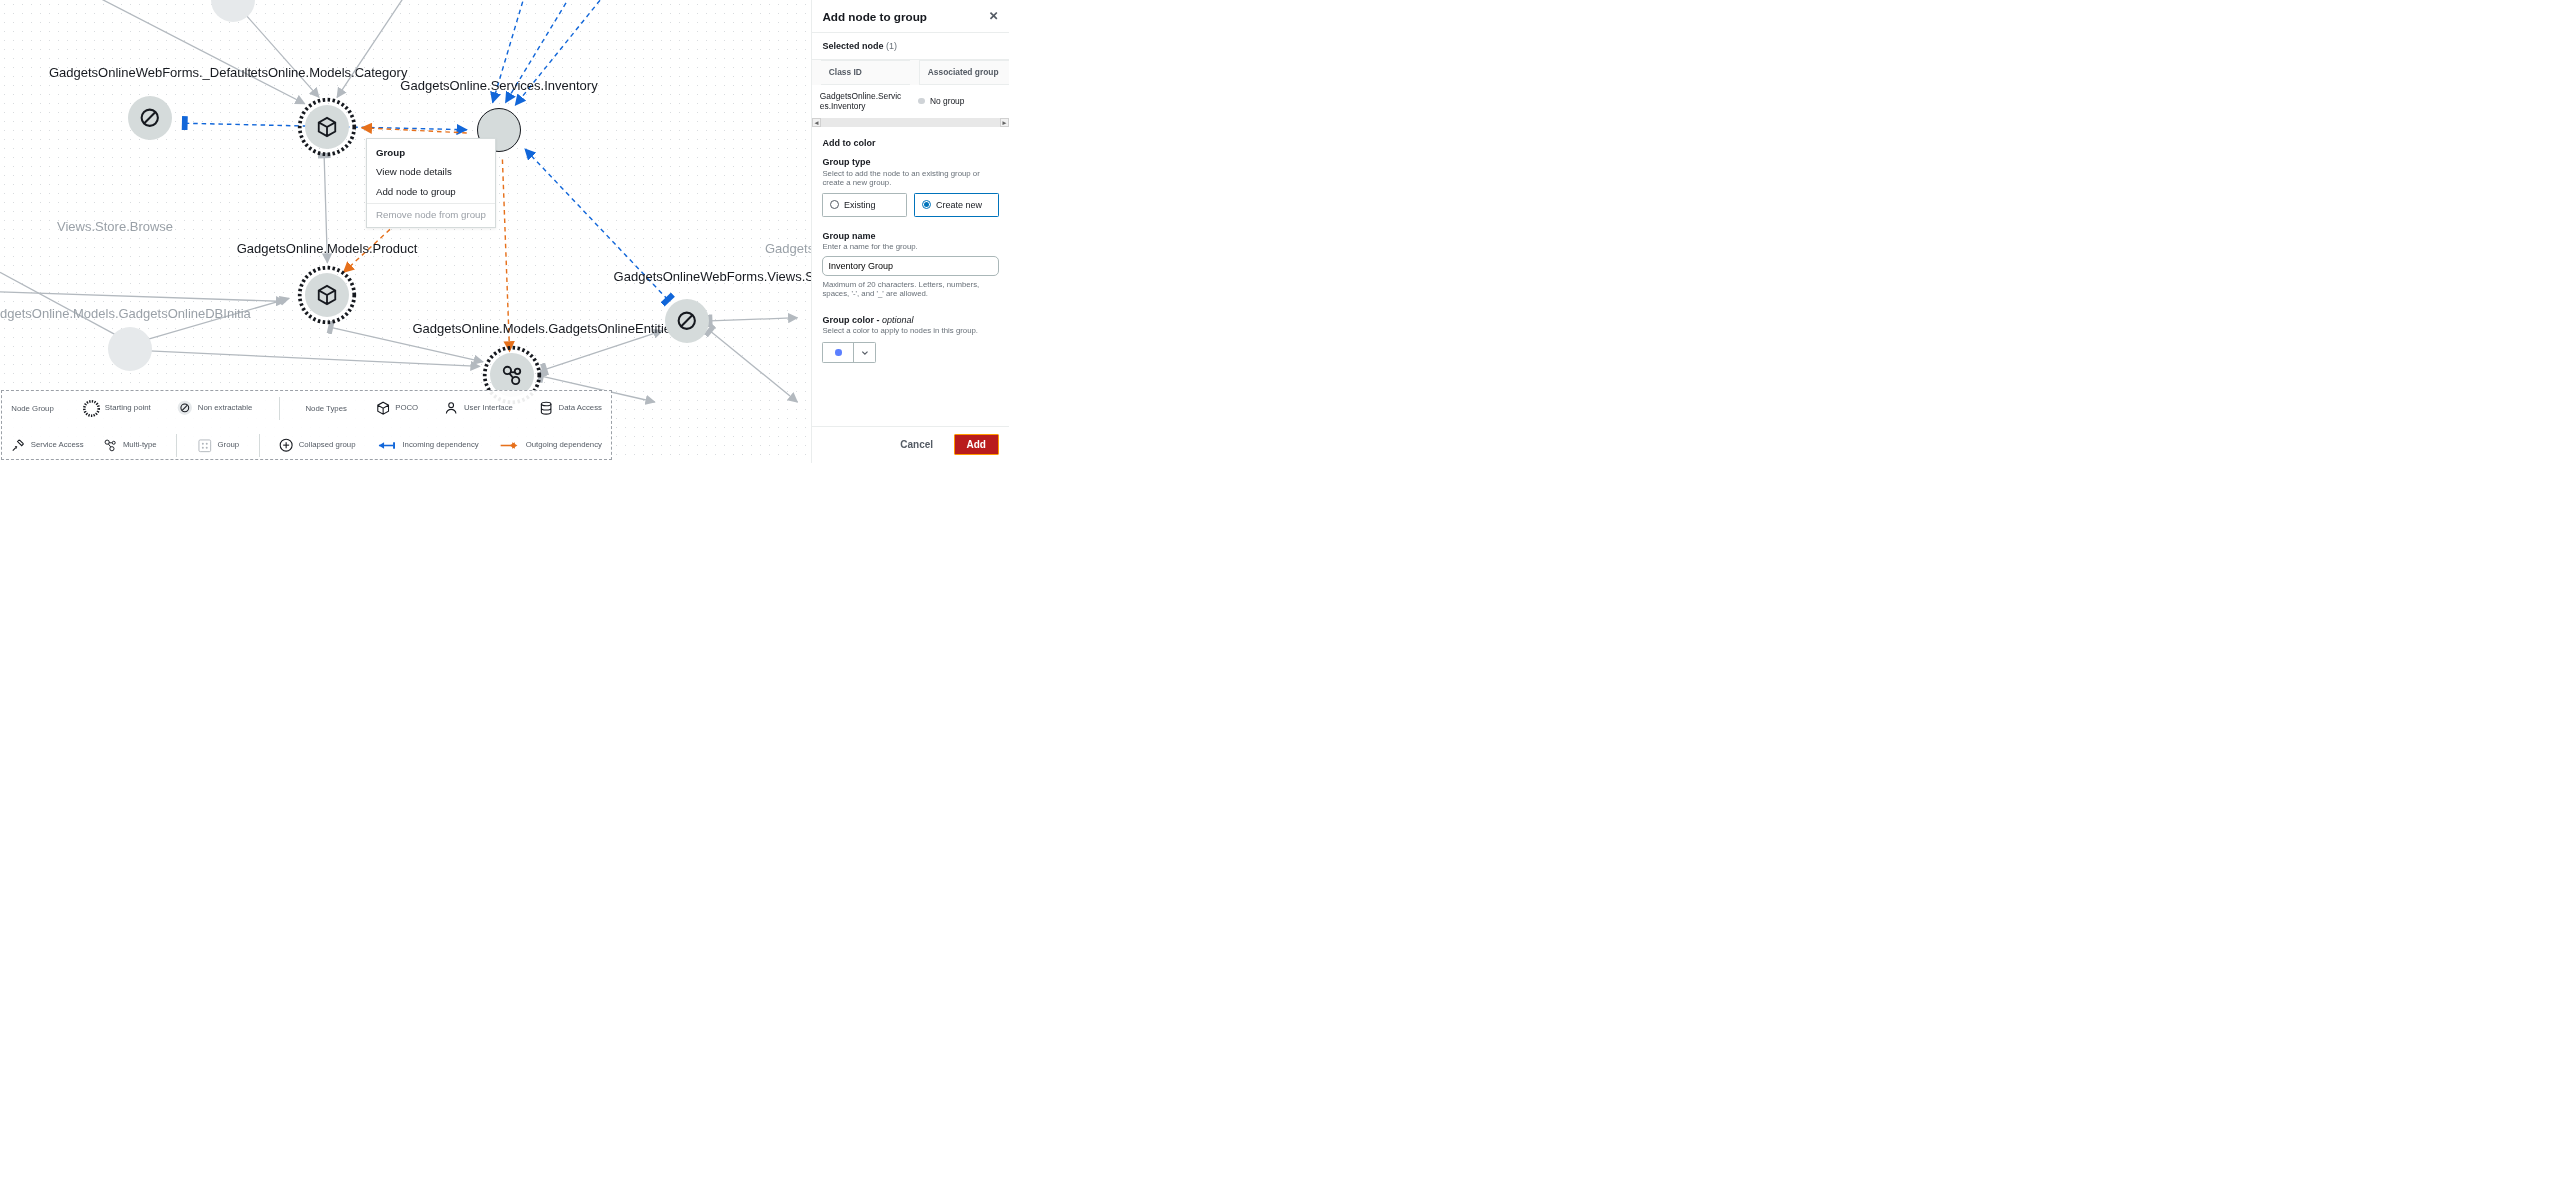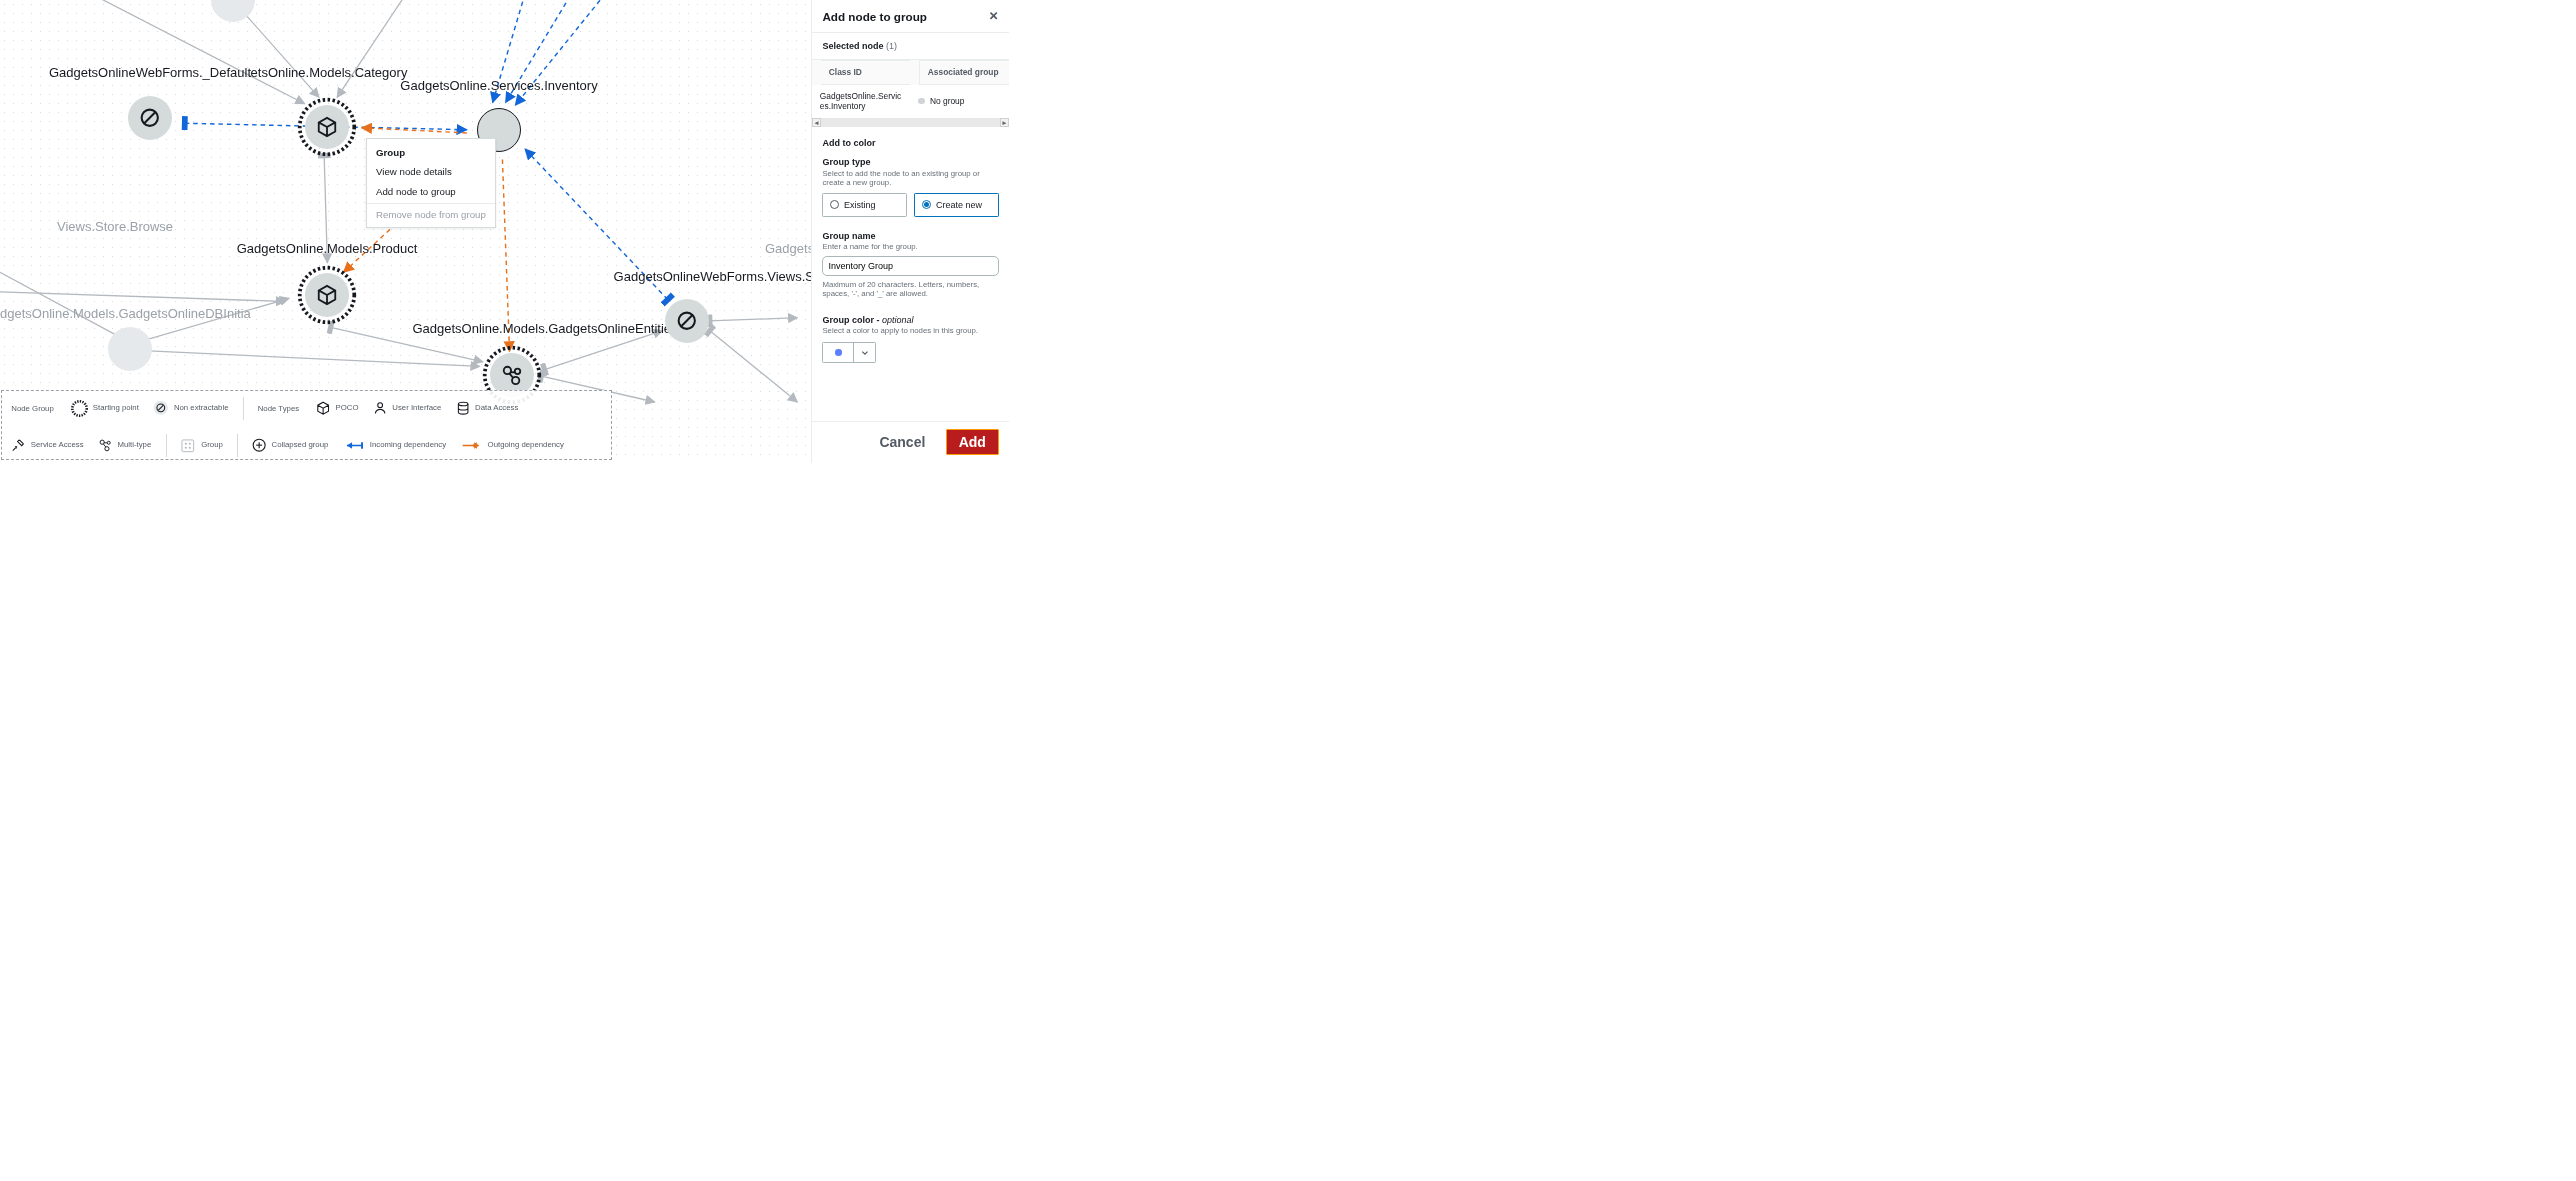--- a/index.html
+++ b/index.html
@@ -73,21 +73,21 @@
   
   .legend {
     position:absolute;
     left:1.3px; right: 199px; bottom:2.6px;
     border:0.6px dashed #9ba0a7;
     background: rgba(255,255,255,.92);
     padding: 5.2px 9px 2.6px 9px;
     font-size:7.8px;
     color:#545b64;
   }
-  .legend .row1 { display:flex; align-items:center; gap:14.3px; flex-wrap:wrap; }
+  .legend .row1 { display:flex; align-items:center; gap:14.3px; flex-wrap:wrap;justify-content:space-between; }
   .legend .group-label { font-size:7.8px; color:#545b64; padding-right:2.6px; }
   .legend .entry { display:flex; align-items:center; gap:5.2px; line-height:1.1; }
   .legend .entry .txt { display:flex; flex-direction:column; font-size:7.8px; }
   .legend .vsep { width:0.6px; height:23px; background:#d5dbdb; }
   .legend .link { color:#0073bb; font-size:9.7px; text-decoration:none; border-bottom:0.6px solid #0073bb; }
   .legend .link-wrap { text-align:right; padding:7.8px 2.6px 3.9px 0; }
   .legend .link-box { display:inline-block; border-left:0.6px solid #d5dbdb; padding-left:11.7px; }
 
   
   .panel {
@@ -145,21 +145,21 @@
     height:21px;
   }
   .color-sel .swatch { width:30px; display:flex; align-items:center; justify-content:center; }
   .color-sel .swatch .c { width:6.5px;height:6.5px;border-radius:50%; background:#5b7fff; }
   .color-sel .caret { width:22px; border-left:0.6px solid #aab7b8; display:flex; align-items:center; justify-content:center; height:100%; }
   .color-sel .caret svg{ width:7.8px; height:7.8px;}
   .panel-footer {
     margin-top:auto; display:flex; justify-content:flex-end; gap:9px;
     padding:7.8px 10.4px; border-top:0.6px solid #eaeded;
   }
-  .btn { padding:3.9px 11.7px; border-radius:1.3px; font-size:14px; cursor:pointer;text-align:center; }
+  .btn { padding:3.9px 11.7px; border-radius:1.3px; font-size:10px; cursor:pointer;text-align:center; }
   .btn.secondary { background:transparent; border:none; color:#545b64; font-weight:700;}
   .btn.primary { background:#b91c1c; border:0.6px solid #ff9900; color:#fff; font-weight:700;}
   .optional{font-style: italic; font-weight: 400;}
 </style>
 </head>
 <body>
 
 <div class="canvas">
 
   <svg class="wires" viewBox="0 0 1251 714" width="811" height="463">

